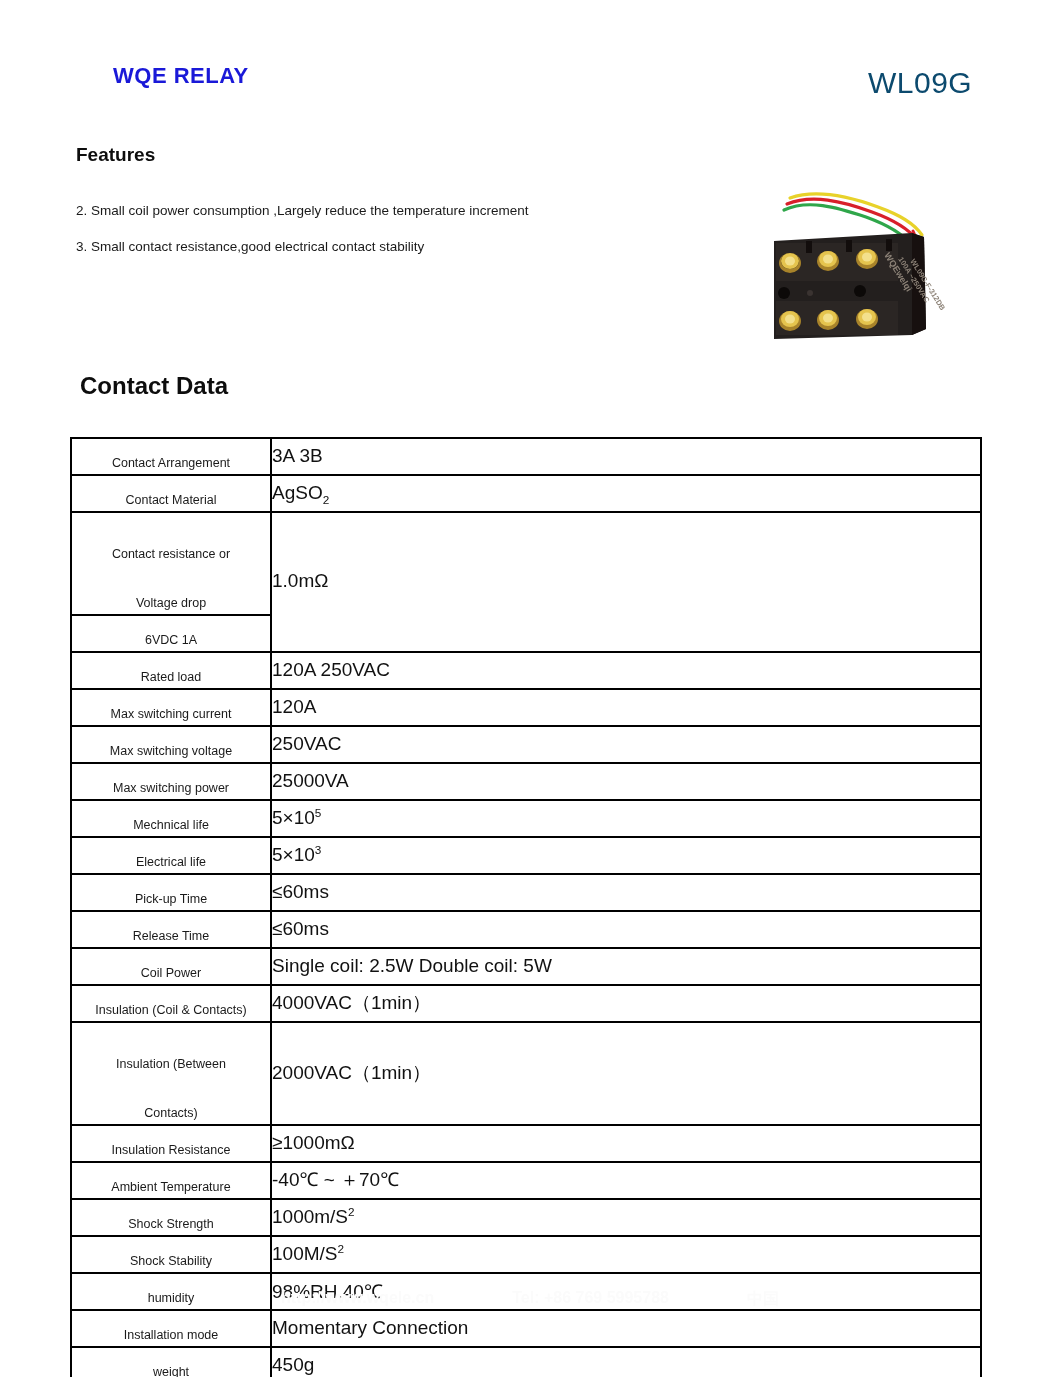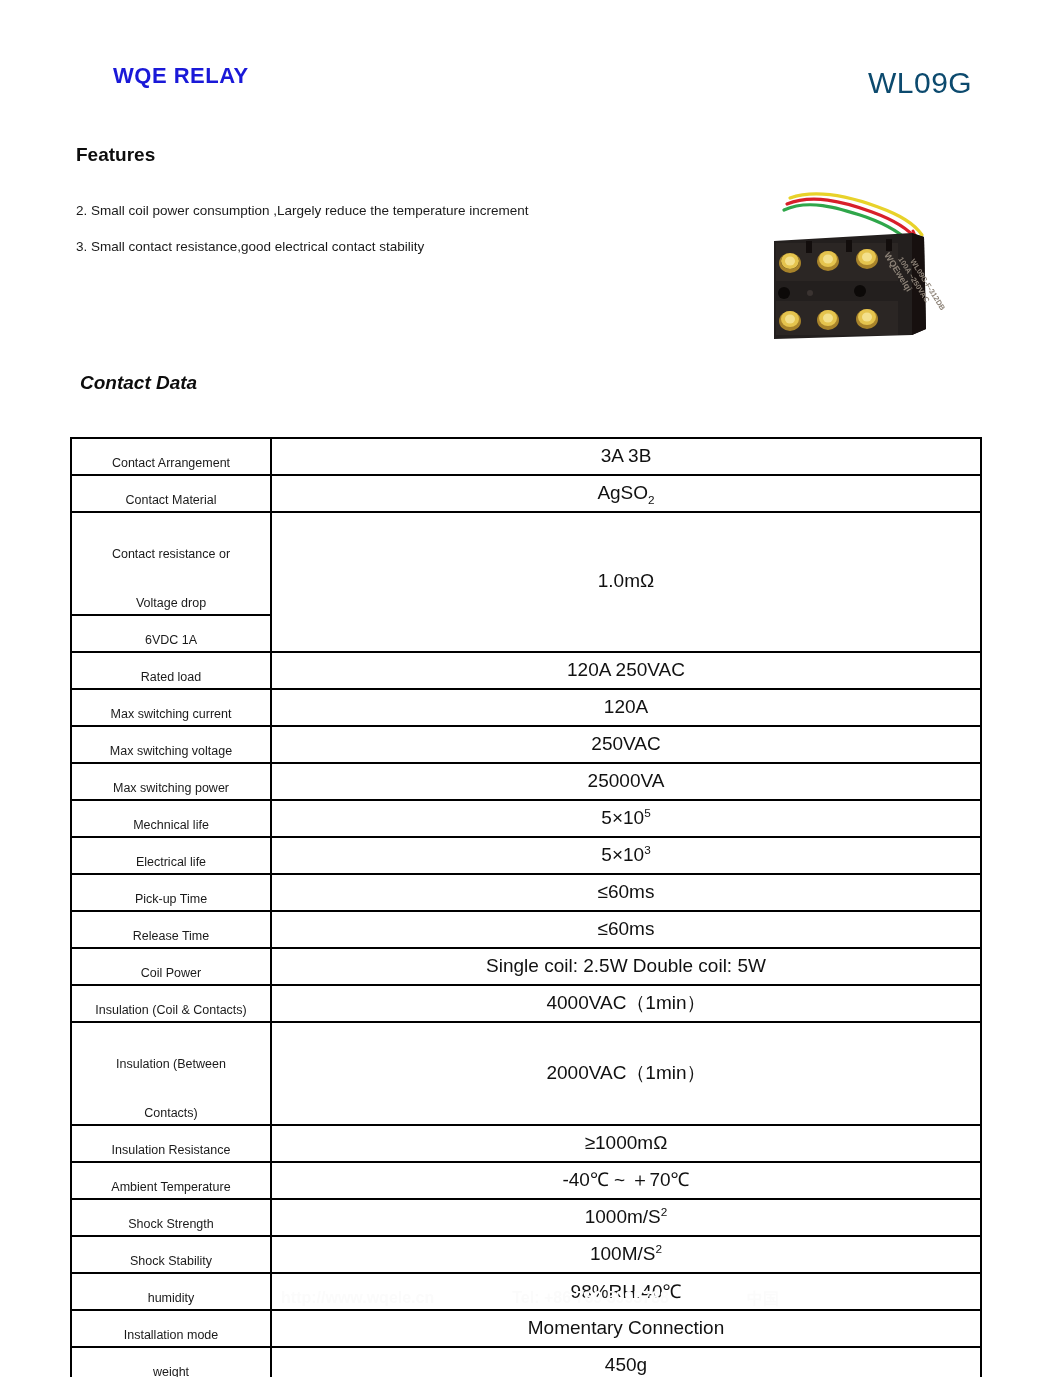--- a/index.html
+++ b/index.html
@@ -67,24 +67,23 @@
     width: 196px;
     height: 166px;
   }
   .product-photo svg { display: block; }
 
   
   .contact-data-heading {
     position: absolute;
     left: 80px;
     top: 372px;
-    font-size: 19px;
+    font-size: 24px;
     font-weight: bold;
     color: #0d0d0d;
-    font-style: italic;
   }
 
   .spec-table {
     position: absolute;
     left: 70px;
     top: 437px;
     width: 912px;
     border-collapse: collapse;
     table-layout: fixed;
   }
@@ -95,21 +94,20 @@
   }
   .spec-table td.label {
     width: 198px;
     text-align: center;
     font-size: 12.5px;
     color: #1a1a1a;
     padding-bottom: 3px;
     line-height: 1.28;
   }
   .spec-table td.value {
-    text-align: center;
     font-size: 19px;
     color: #111111;
     padding-bottom: 2px;
     vertical-align: middle;
   }
   .spec-table tr { height: 37px; }
   .spec-table td.label .two-line { display: block; margin-top: 33px; }
   sup { font-size: 0.62em; vertical-align: super; line-height: 0; }
   sub { font-size: 0.62em; vertical-align: sub; line-height: 0; }
 

